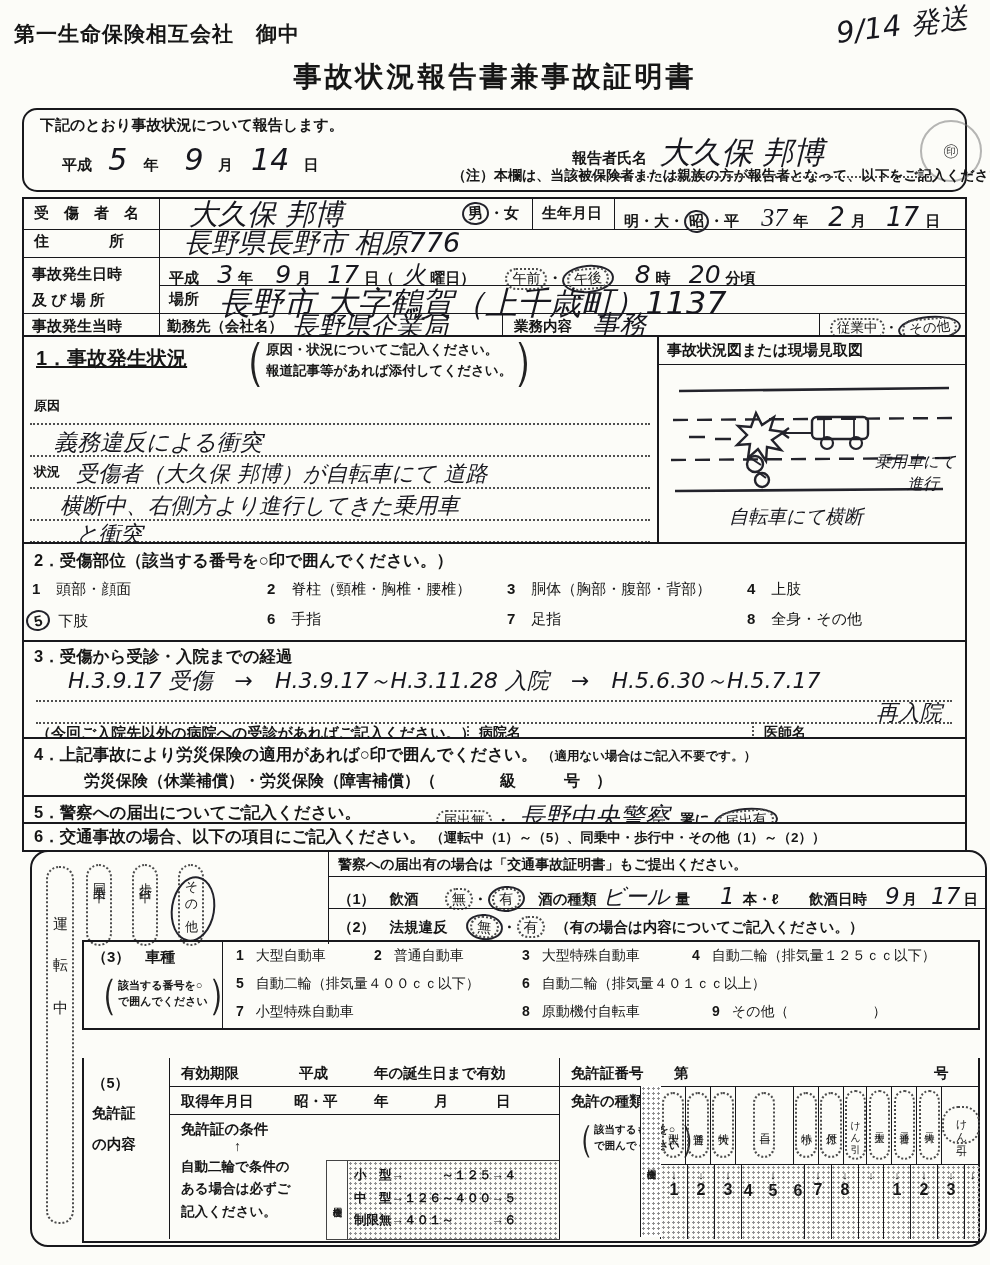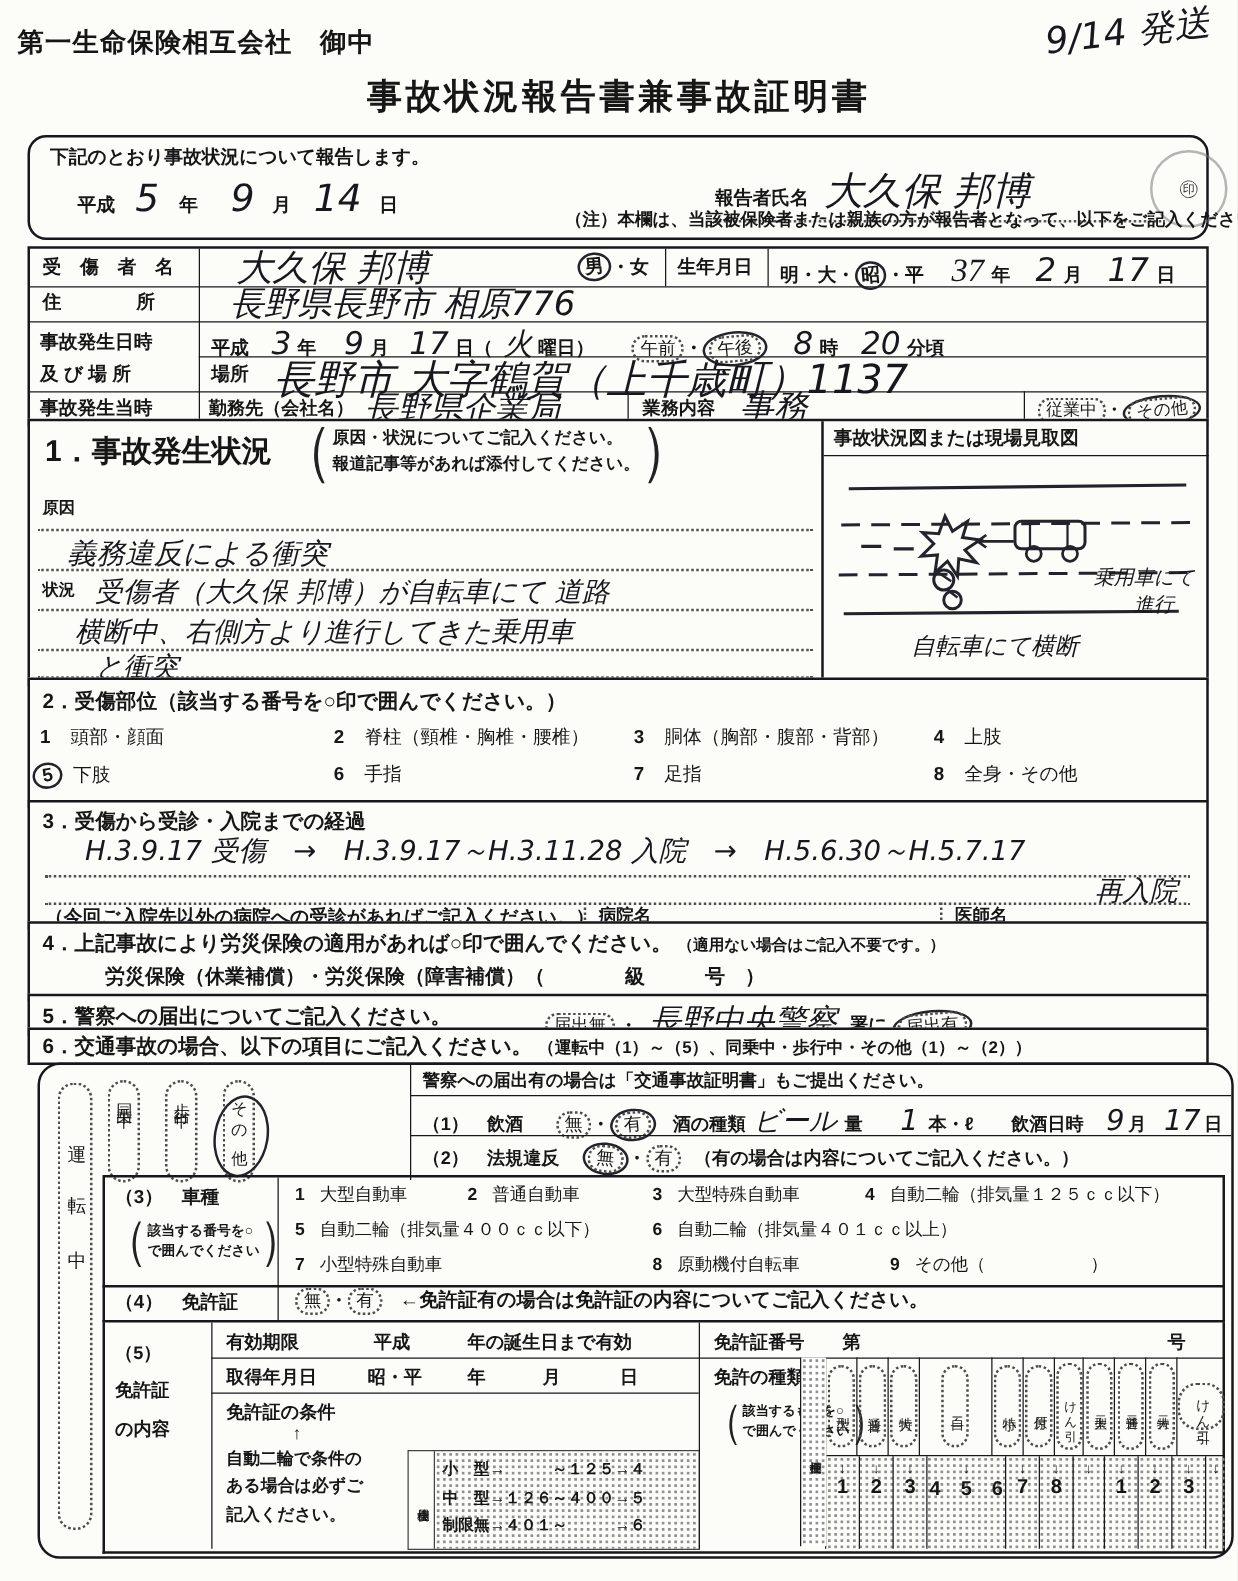--- a/index.html
+++ b/index.html
@@ -101,21 +101,21 @@
     <div class="vline" style="left:478px;top:114px;height:26px;"></div>
     <div class="abs b nw" style="left:490px;top:118px;font-size:14.5px;">業務内容</div>
     <div class="abs hw" style="left:568px;top:108px;font-size:27px;">事務</div>
     <div class="vline" style="left:795px;top:114px;height:26px;"></div>
     <div class="abs nw" style="left:806px;top:117px;font-size:13.5px;">
       <span class="dc">従業中</span><span class="b">・</span><span class="pe" style="padding:0 2px;"><span class="dc">その他</span></span>
     </div>
   </div>
 
   <div class="box" style="left:22px;top:334.5px;width:941px;height:210px;">
-    <div class="abs b nw" style="left:12px;top:8px;font-size:24px;">1．事故発生状況</div>
+    <div class="abs b nw" style="left:12px;top:8px;font-size:20px;text-decoration:underline;">1．事故発生状況</div>
     <div class="abs nw" style="left:200px;top:2px;display:flex;align-items:center;">
       <span class="bigp">（</span>
       <span style="font-size:13.5px;font-weight:700;line-height:1.6;">
         <span style="display:block;">原因・状況についてご記入ください。</span>
         <span style="display:block;">報道記事等があれば添付してください。</span>
       </span>
       <span class="bigp">）</span>
     </div>
     <div class="abs b nw" style="left:10px;top:60px;font-size:13px;">原因</div>
     <div class="abs b nw" style="left:10px;top:126px;font-size:13px;">状況</div>
@@ -255,28 +255,20 @@
       <div class="abs nw" style="left:290px;top:5px;font-size:14px;"><span class="b">2</span><span style="margin-left:12px;">普通自動車</span></div>
       <div class="abs nw" style="left:438px;top:5px;font-size:14px;"><span class="b">3</span><span style="margin-left:12px;">大型特殊自動車</span></div>
       <div class="abs nw" style="left:608px;top:5px;font-size:14px;"><span class="b">4</span><span style="margin-left:12px;">自動二輪（排気量１２５ｃｃ以下）</span></div>
       <div class="abs nw" style="left:152px;top:33px;font-size:14px;"><span class="b">5</span><span style="margin-left:12px;">自動二輪（排気量４００ｃｃ以下）</span></div>
       <div class="abs nw" style="left:438px;top:33px;font-size:14px;"><span class="b">6</span><span style="margin-left:12px;">自動二輪（排気量４０１ｃｃ以上）</span></div>
       <div class="abs nw" style="left:152px;top:61px;font-size:14px;"><span class="b">7</span><span style="margin-left:12px;">小型特殊自動車</span></div>
       <div class="abs nw" style="left:438px;top:61px;font-size:14px;"><span class="b">8</span><span style="margin-left:12px;">原動機付自転車</span></div>
       <div class="abs nw" style="left:628px;top:61px;font-size:14px;"><span class="b">9</span><span style="margin-left:12px;">その他（　　　　　　）</span></div>
     </div>
 
-    <div class="abs" style="left:50px;top:176px;width:898px;height:30px;border:2px solid #18181c;border-top:none;box-sizing:border-box;">
-      <div class="vline" style="left:138px;top:0;height:28px;"></div>
-      <div class="abs b nw" style="left:8px;top:4px;font-size:15px;">（4）　免許証</div>
-      <div class="abs nw" style="left:152px;top:2px;font-size:14px;">
-        <span class="dc">無</span><span class="b">・</span><span class="dc">有</span>
-        <span class="b" style="font-size:15.5px;margin-left:10px;">←免許証有の場合は免許証の内容についてご記入ください。</span>
-      </div>
-    </div>
 
     <div class="abs" style="left:50px;top:206px;width:898px;height:185px;border:2px solid #18181c;border-top:none;box-sizing:border-box;">
       <div class="vline" style="left:85px;top:0;height:181px;"></div>
       <div class="abs b" style="left:8px;top:10px;font-size:14.5px;line-height:2.1;">
         <div>（5）</div>
         <div>免許証</div>
         <div>の内容</div>
       </div>
 
       <div class="abs b nw" style="left:97px;top:6px;font-size:14.5px;">有効期限</div>

